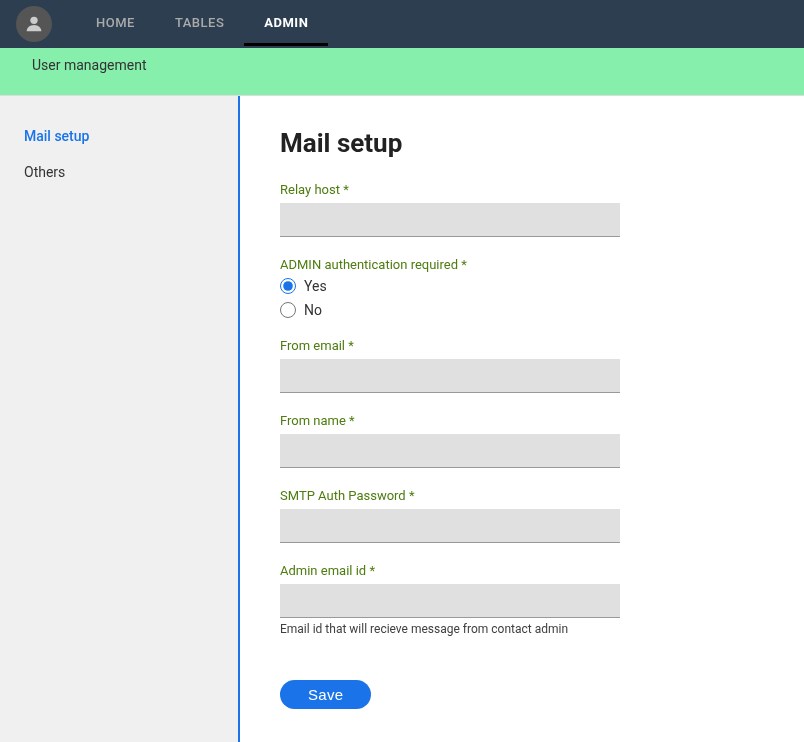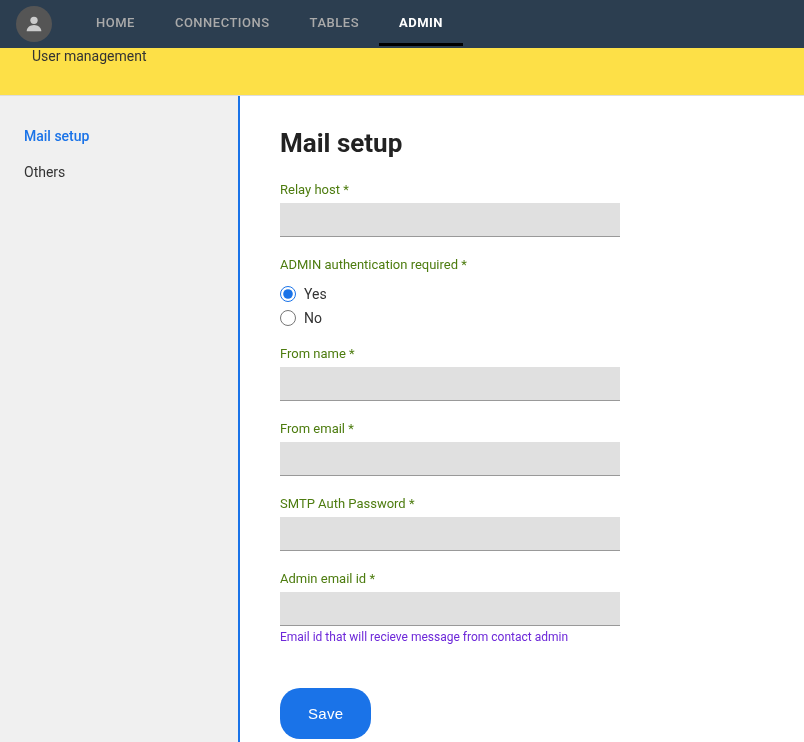--- a/index.html
+++ b/index.html
@@ -32,26 +32,26 @@
       cursor: pointer;
       letter-spacing: 0.5px;
       text-transform: uppercase;
       text-decoration: none;
       border-bottom: 3px solid transparent;
     }
     .topnav-link.active { color: #fff; border-bottom: 3px solid #000000; font-weight: 700; }
 
     
     .subtabs {
-      background: #fde047;
+      background: #86efac;
       display: flex;
       padding: 0 24px;
       border-bottom: 1px solid #ddd;
       height: 48px;
-      align-items: flex-start;
+      align-items: center;
     }
     .subtab {
       font-size: 14px;
       padding: 0 8px 12px 8px;
       margin-right: 16px;
       cursor: pointer;
       color: #333;
       border-bottom: 2px solid transparent;
     }
     .subtab.active {
@@ -114,68 +114,67 @@
       background: #e0e0e0;
       border: none;
       border-bottom: 1px solid #999;
       padding: 0 8px;
       font-size: 14px;
       color: #333;
       outline: none;
     }
 
     
-    .radio-group { margin-top: 14px; }
+    .radio-group { margin-top: 6px; }
     .radio-item {
       display: flex;
       align-items: center;
       margin-bottom: 8px;
       font-size: 14px;
       color: #333;
       cursor: pointer;
     }
     .radio-item input[type="radio"] {
       margin-right: 8px;
       accent-color: #1a73e8;
       width: 16px; height: 16px;
     }
 
     .form-hint {
       font-size: 12px;
-      color: #6d28d9;
+      color: #404040;
       margin-top: 4px;
     }
 
     
     .save-btn {
       margin-top: 24px;
       background: #1a73e8;
       color: #fff;
       border: none;
       border-radius: 20px;
-      padding: 17px 28px;
+      padding: 6px 28px;
       font-size: 15px;
       font-weight: 500;
       cursor: pointer;
       letter-spacing: 0.3px;
     }
   </style>
 </head>
 <body>
 
 <nav class="topnav">
   <div class="topnav-logo">
     <svg width="22" height="22" viewBox="0 0 24 24">
       <circle cx="12" cy="8" r="4" fill="#ccc"></circle>
       <path d="M4 20c0-4 3.6-7 8-7s8 3 8 7" fill="#ccc"></path>
     </svg>
   </div>
   <div class="topnav-links">
     <a class="topnav-link">HOME</a>
-    <a class="topnav-link">CONNECTIONS</a>
     <a class="topnav-link">TABLES</a>
     <a class="topnav-link active">ADMIN</a>
   </div>
 </nav>
 
 <div class="subtabs">
   <div class="subtab">User management</div>
 </div>
 
 <div class="main-content">
@@ -204,27 +203,27 @@
         </label>
         <label class="radio-item">
           <input type="radio" name="smtp_auth" style="">
           <span>No</span>
         </label>
       </div>
     </div>
 
     
     <div class="form-group">
+      <label class="form-label">From email *</label>
+      <input class="form-input" type="text" style="">
+    </div>
+
+    
+    <div class="form-group">
       <label class="form-label">From name *</label>
-      <input class="form-input" type="text" style="">
-    </div>
-
-    
-    <div class="form-group">
-      <label class="form-label">From email *</label>
       <input class="form-input" type="text" style="">
     </div>
 
     
     <div class="form-group">
       <label class="form-label">SMTP Auth Password *</label>
       <input class="form-input" type="password" style="">
     </div>
 
     

